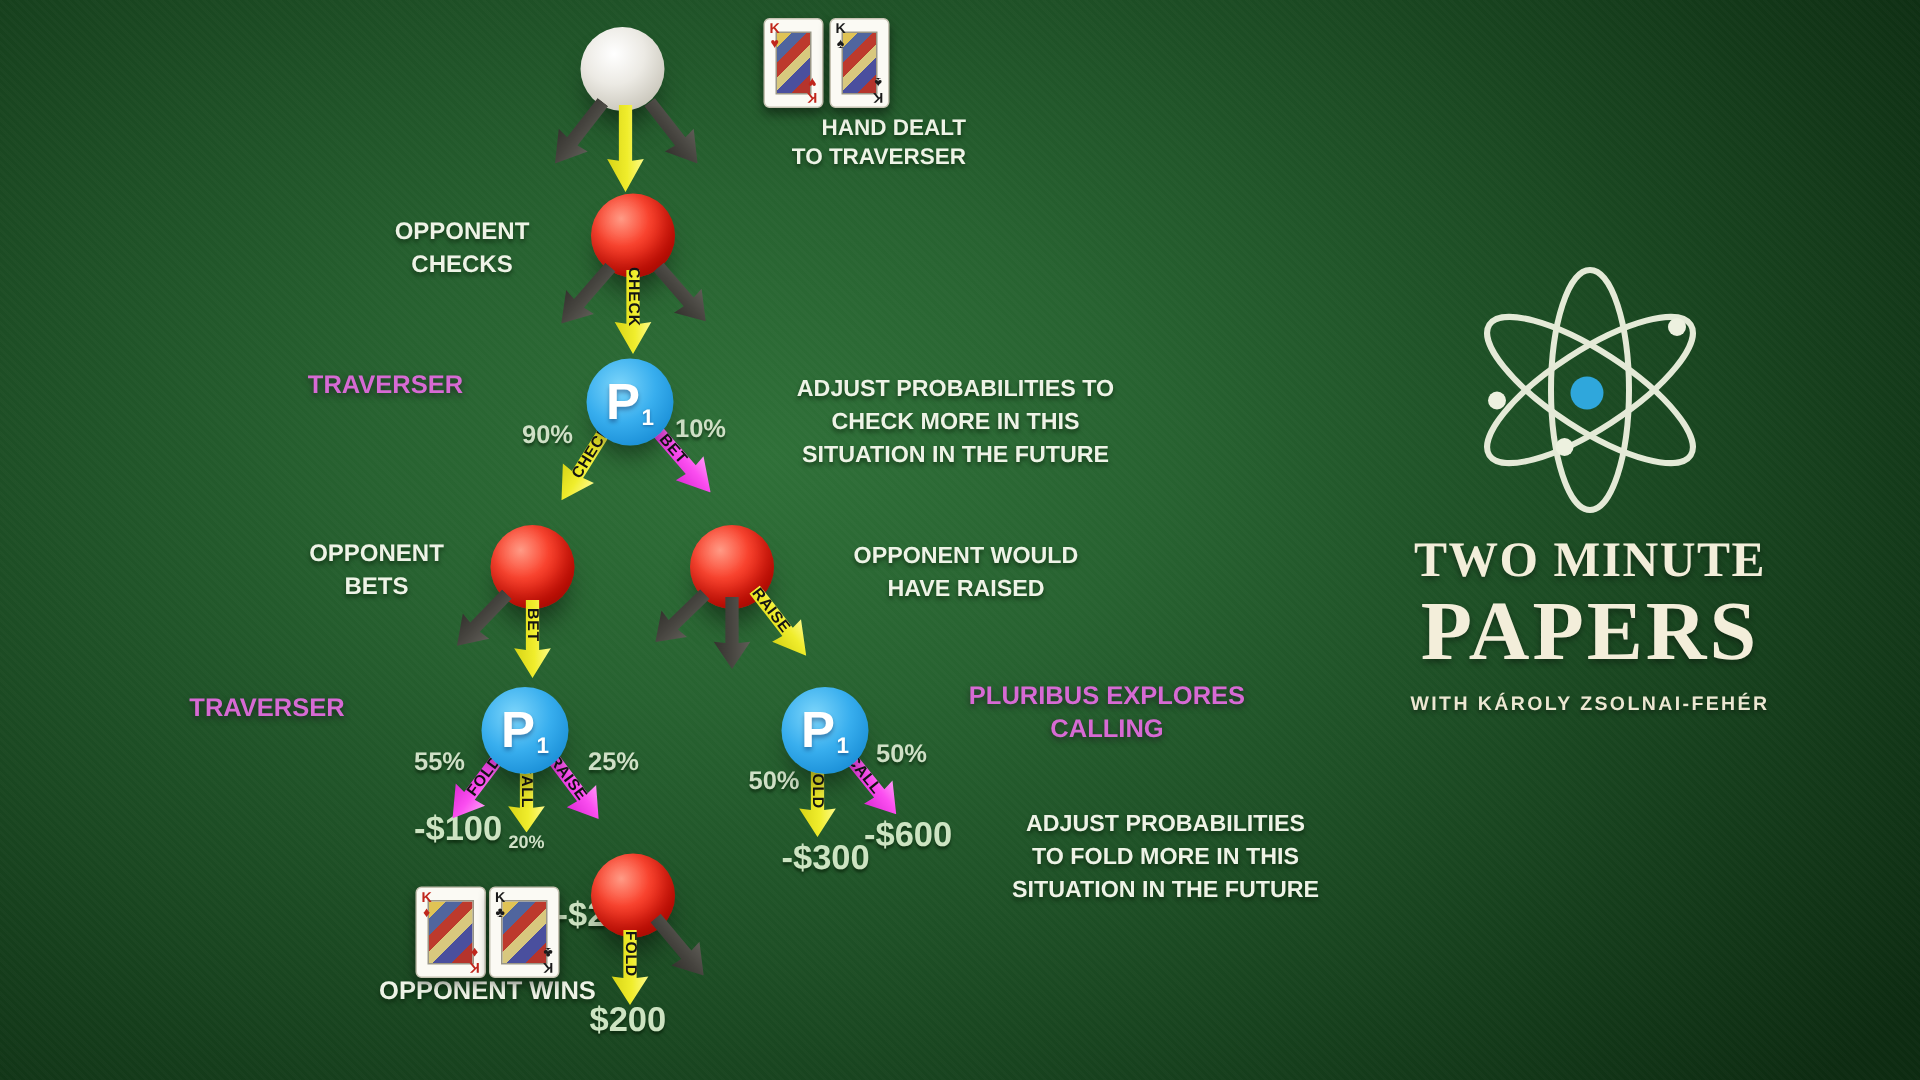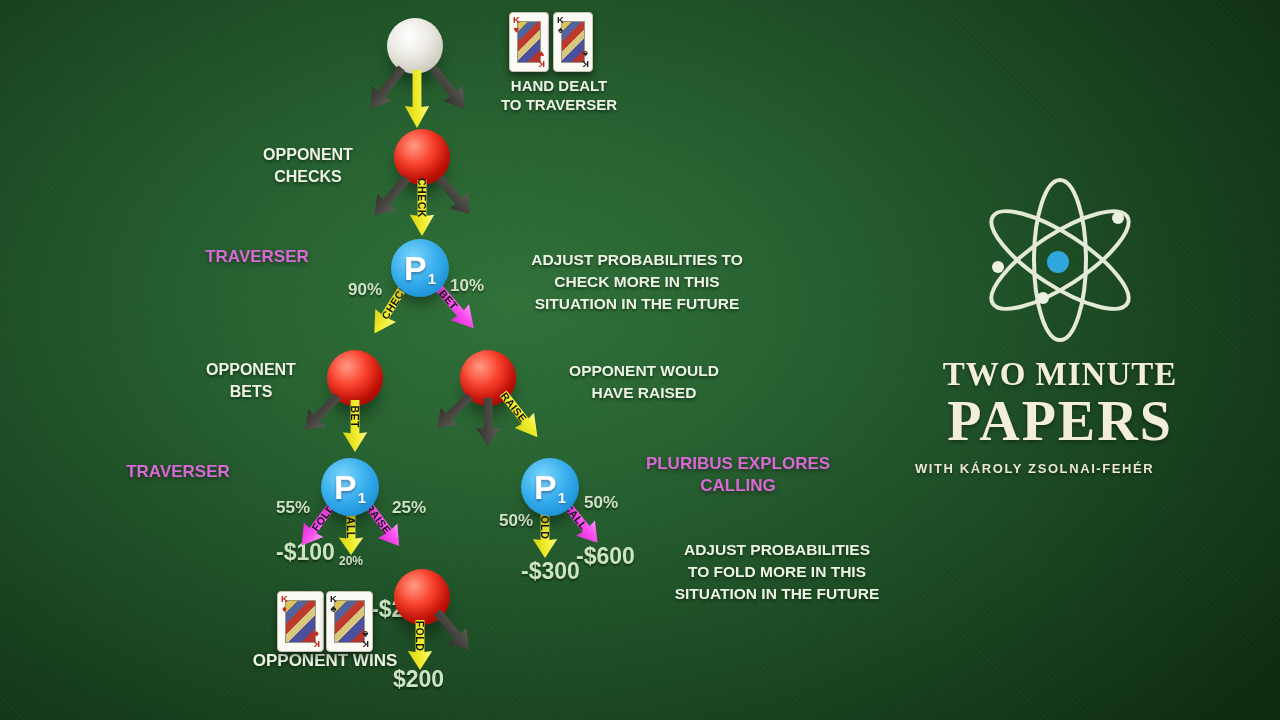--- a/index.html
+++ b/index.html
@@ -68,21 +68,21 @@
   .card .cr.br{top:auto;left:auto;right:3px;bottom:2px;transform:rotate(180deg);}
   .card.redsuit .cr{color:#c0261c;} .card.blacksuit .cr{color:#1b1b1b;}
 
   
   .logo-line1{position:absolute;left:925px;top:356px;width:270px;text-align:center;
     font-family:"Liberation Serif",serif;font-weight:600;font-size:33px;letter-spacing:1px;
     color:#f3eeda;text-shadow:0 2px 4px rgba(0,0,0,.4);}
   .logo-line2{position:absolute;left:925px;top:389px;width:270px;text-align:center;
     font-family:"Liberation Serif",serif;font-weight:600;font-size:56px;letter-spacing:2px;
     color:#f3eeda;text-shadow:0 2px 4px rgba(0,0,0,.4);}
-  .logo-sub{position:absolute;left:915px;top:461px;width:290px;
+  .logo-sub{position:absolute;left:915px;top:461px;width:290px;text-align:center;
     font-weight:700;font-size:13px;letter-spacing:1.6px;color:#ece7d2;
     text-shadow:0 2px 3px rgba(0,0,0,.4);}
 </style>
 </head>
 <body>
 
 <div id="frame">
 
   <div class="arrow gray" style="left:402px;top:68px;width:52px;transform:rotate(128deg);">
       <div class="ashape"></div>
@@ -110,21 +110,21 @@
     <div class="face"></div>
     <div class="cr">
         <span>K</span>
         <span>♠</span>
       </div>
     <div class="cr br">
         <span>K</span>
         <span>♠</span>
       </div>
   </div>
-  <div class="t white" style="left:474px;top:76px;width:170px;font-size:15px;line-height:19px;">
+  <div class="t white" style="left:474px;top:76px;width:170px;font-size:15px;line-height:19px;text-align:right;">
     <div>HAND DEALT</div>
     <div>TO TRAVERSER</div>
   </div>
 
   <div class="arrow gray" style="left:407px;top:178px;width:50px;transform:rotate(131deg);">
       <div class="ashape"></div>
     </div>
   <div class="arrow gray" style="left:439px;top:178px;width:48px;transform:rotate(49deg);">
       <div class="ashape"></div>
     </div>

